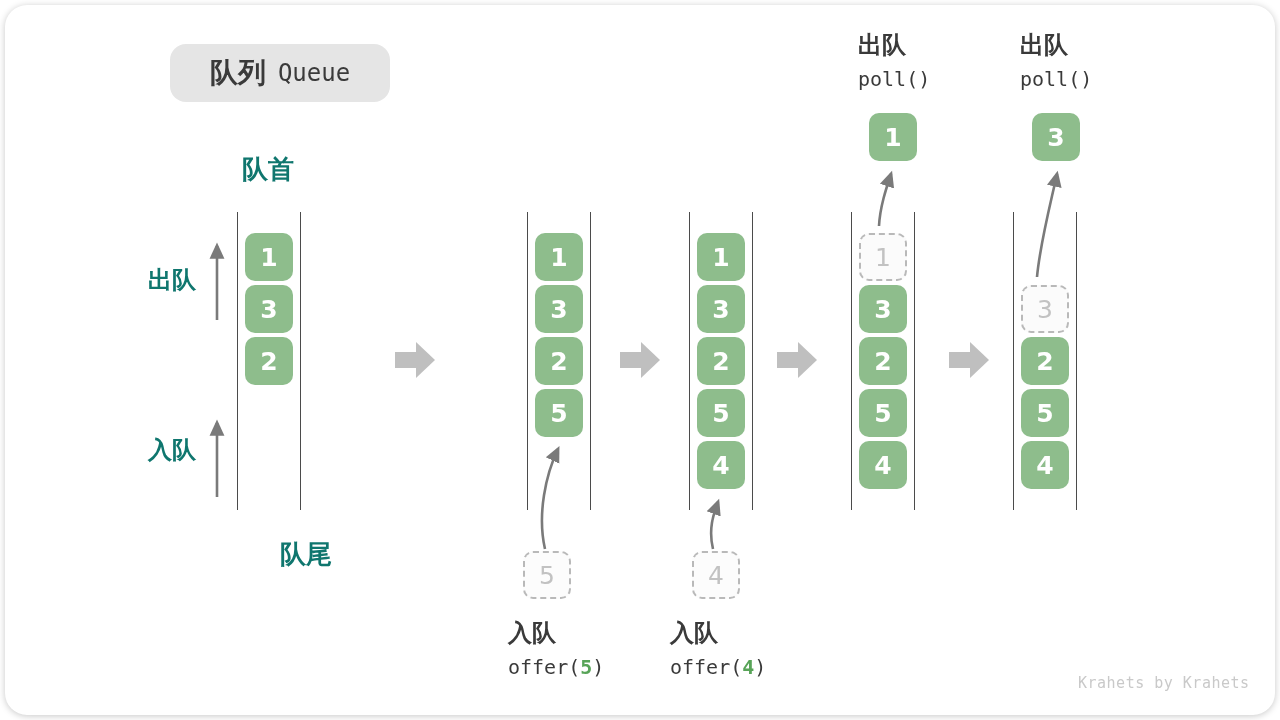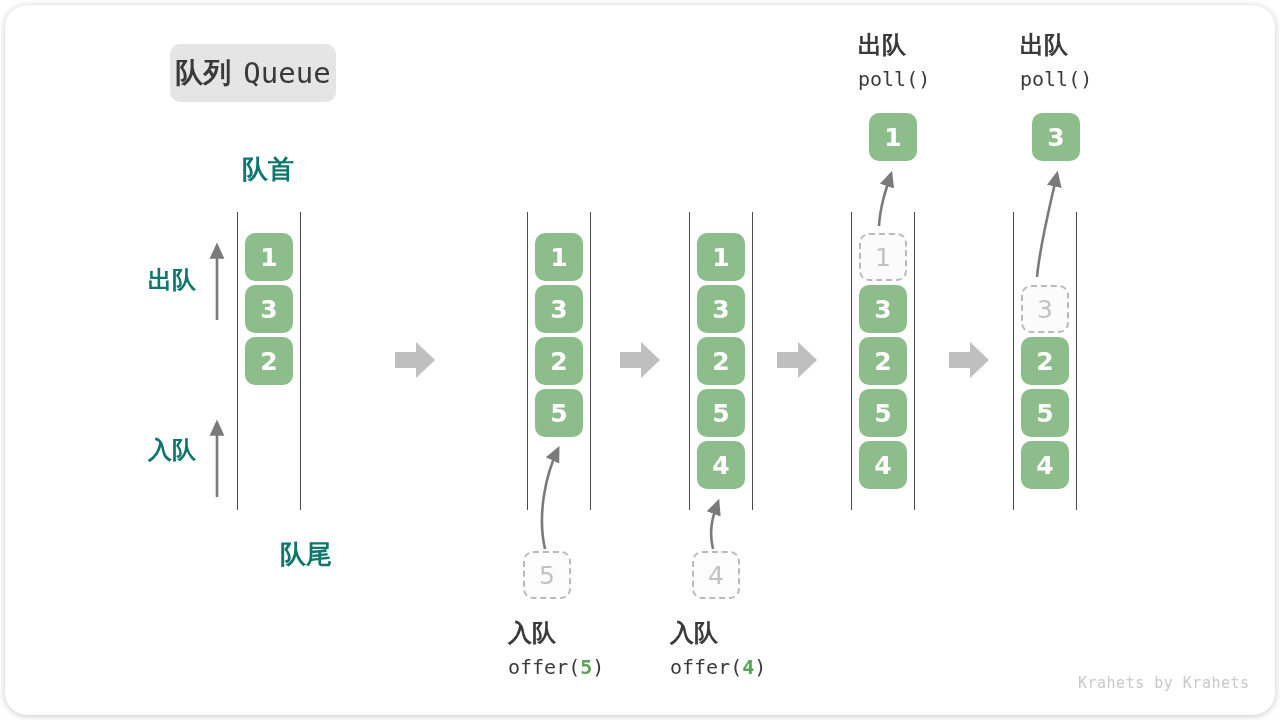--- a/index.html
+++ b/index.html
@@ -13,26 +13,26 @@
   .frame {
     position: absolute; inset: 5px;
     border-radius: 22px;
     box-shadow: 0 1px 7px rgba(0,0,0,0.22);
     background: #ffffff;
     pointer-events: none;
   }
   
   .badge {
     position: absolute; left: 170px; top: 44px;
-    width: 166px; height: 58px;
-    background: #E5E5E5; border-radius: 10px;
+    width: 220px; height: 58px;
+    background: #E5E5E5; border-radius: 16px;
     display: flex; align-items: center; justify-content: center; gap: 12px;
   }
   .badge .zh { font-size: 28px; font-weight: bold; color: #3A3A3A; }
-  .badge .en { font-size: 29px; font-family: "DejaVu Sans Mono", monospace; color: #3A3A3A; }
+  .badge .en { font-size: 24px; font-family: "DejaVu Sans Mono", monospace; color: #3A3A3A; }
 
   
   .lbl { position: absolute; color: #0f766e; font-weight: bold; white-space: nowrap; }
   .lbl-front { left: 268px; top: 152px; font-size: 26px; transform: translateX(-50%); }
   .lbl-rear  { left: 268px; top: 537px; font-size: 26px; transform: translateX(-50%); margin-left: 38px; }
   .lbl-deq   { left: 148px; top: 264px; font-size: 24px; }
   .lbl-enq   { left: 148px; top: 434px; font-size: 24px; }
 
   
   .queue {

